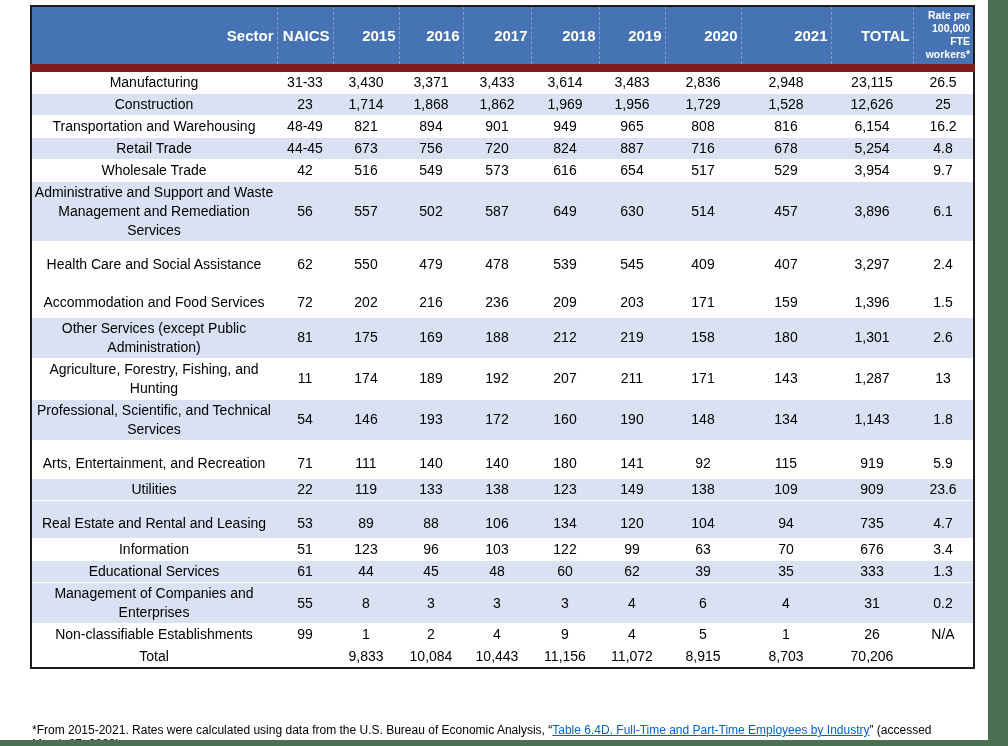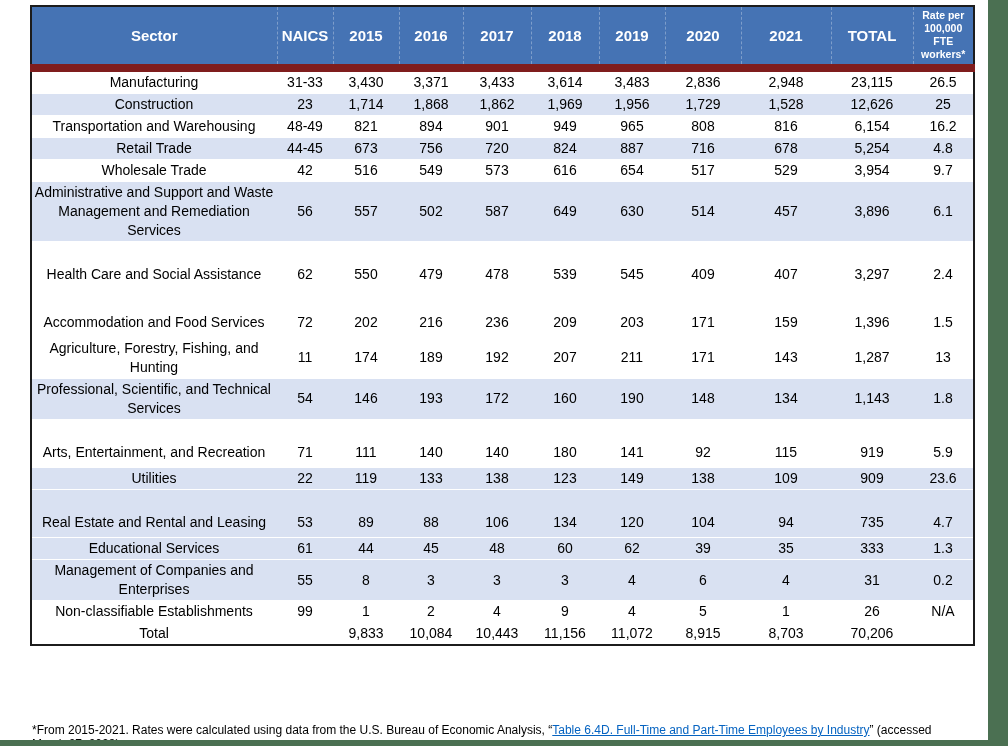--- a/index.html
+++ b/index.html
@@ -17,33 +17,33 @@
     position:absolute; left:0; bottom:0; width:1008px; height:6px;
     background:var(--strip-green,#4b7052);
   }
   .table-wrap { position:absolute; left:30px; top:5px; }
   table.sector-table {
     table-layout:fixed; border-collapse:collapse; width:943px;
     border:2px solid #1c1c1c; font-size:14px; color:#000;
   }
   table.sector-table thead th {
     background:var(--header-bg,#4573b4); color:#ffffff; font-weight:bold;
-    height:55px; text-align:center; vertical-align:middle;
+    height:55px; text-align:right; vertical-align:middle;
     border-right:1px dashed rgba(255,255,255,0.30);
     border-bottom:8px solid #7f1d1d; padding:2px 3px; font-size:15px;
   }
   table.sector-table thead th:last-child { border-right:none; }
   table.sector-table thead th.rate-head { font-size:10.5px; line-height:1.25; }
   table.sector-table td {
     text-align:center; vertical-align:middle; padding:1px 3px;
     line-height:1.36; border-top:1px solid #ffffff;
   }
   table.sector-table td.sector-cell { text-align:center; padding-left:2px; }
   tr.shaded td { background:var(--band,#d9e1f2); }
-  tr.tall td { padding-top:23px; padding-bottom:5px; }
+  tr.tall td { padding-top:13px; padding-bottom:5px; }
   tr.total-row td { background:#ffffff; }
   tr.total-row td.sector-cell { text-align:center; }
   .footnote {
     position:absolute; left:32px; top:723px; width:930px;
     font-size:12px; color:#000;
   }
   .footnote a { color:var(--link-blue,#0563c1); text-decoration:underline; cursor:pointer;text-align:right; }
 </style>
 </head>
 <body>
@@ -178,20 +178,33 @@
             <td>202</td>
             <td>216</td>
             <td>236</td>
             <td>209</td>
             <td>203</td>
             <td>171</td>
             <td>159</td>
             <td>1,396</td>
             <td>1.5</td>
           </tr>
+          <tr class="shaded">
+            <td class="sector-cell">Other Services (except Public Administration)</td>
+            <td>81</td>
+            <td>175</td>
+            <td>169</td>
+            <td>188</td>
+            <td>212</td>
+            <td>219</td>
+            <td>158</td>
+            <td>180</td>
+            <td>1,301</td>
+            <td>2.6</td>
+          </tr>
           <tr class="">
             <td class="sector-cell">Agriculture, Forestry, Fishing, and Hunting</td>
             <td>11</td>
             <td>174</td>
             <td>189</td>
             <td>192</td>
             <td>207</td>
             <td>211</td>
             <td>171</td>
             <td>143</td>
@@ -243,20 +256,33 @@
             <td>89</td>
             <td>88</td>
             <td>106</td>
             <td>134</td>
             <td>120</td>
             <td>104</td>
             <td>94</td>
             <td>735</td>
             <td>4.7</td>
           </tr>
+          <tr class="">
+            <td class="sector-cell">Information</td>
+            <td>51</td>
+            <td>123</td>
+            <td>96</td>
+            <td>103</td>
+            <td>122</td>
+            <td>99</td>
+            <td>63</td>
+            <td>70</td>
+            <td>676</td>
+            <td>3.4</td>
+          </tr>
           <tr class="shaded">
             <td class="sector-cell">Educational Services</td>
             <td>61</td>
             <td>44</td>
             <td>45</td>
             <td>48</td>
             <td>60</td>
             <td>62</td>
             <td>39</td>
             <td>35</td>

